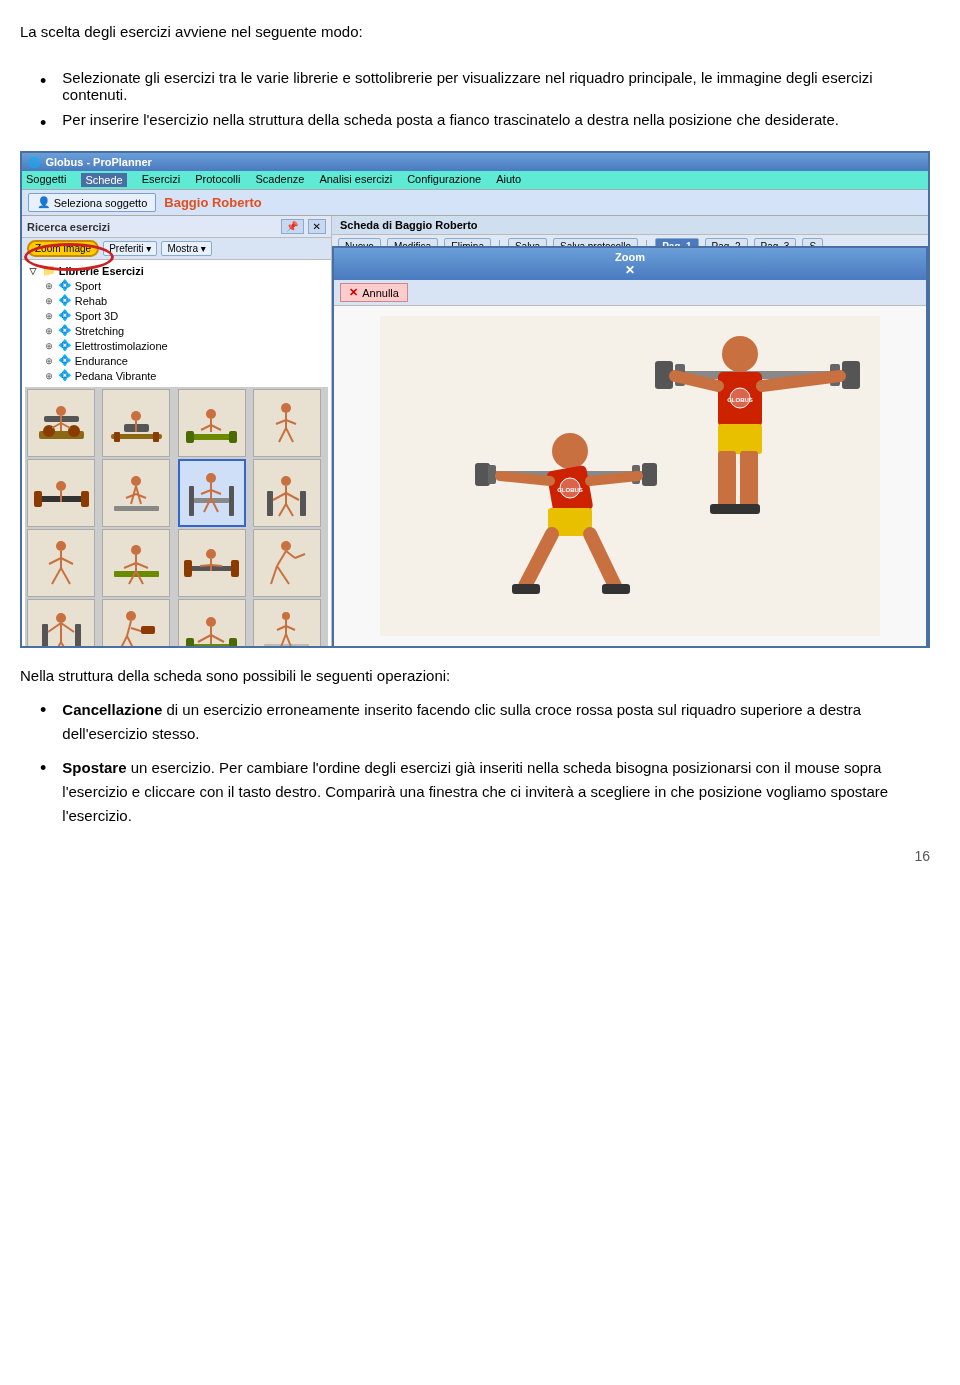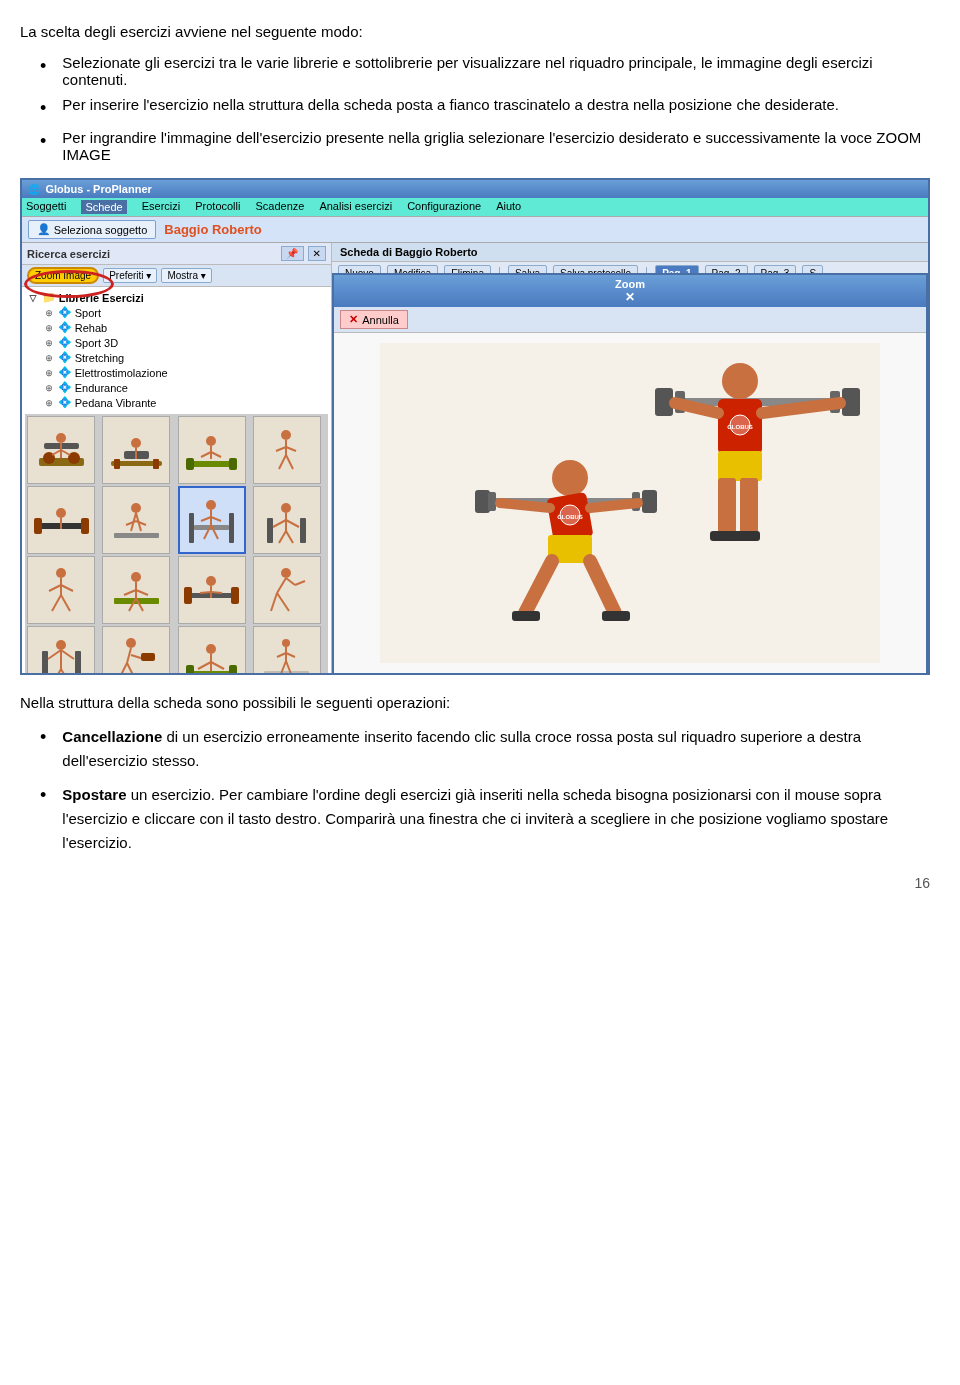--- a/index.html
+++ b/index.html
@@ -4,21 +4,21 @@
   <style>
     * { margin: 0; padding: 0; box-sizing: border-box; }
     body {
       font-family: Arial, sans-serif;
       font-size: 15px;
       background: #fff;
       color: #000;
       width: 960px;
       padding: 20px 30px 20px 20px;
     }
-    .bullet-list { list-style: none; margin: 10px 0 10px 20px; }
+    .bullet-list { list-style: none; margin: 25px 0 10px 20px; }
     .bullet-list li { margin-bottom: 8px; display: flex; align-items: flex-start; gap: 8px; }
     .bullet-list li::before { content: "•"; font-size: 18px; line-height: 1.4; flex-shrink: 0; }
     .section-intro { margin-bottom: 10px; font-size: 15px; line-height: 1.6; }
 
     
     .app-window {
       border: 2px solid #4a6fa5;
       background: #d4e3f7;
       margin: 15px 0;
       font-family: Arial, sans-serif;
@@ -265,24 +265,20 @@
 <p class="section-intro">La scelta degli esercizi avviene nel seguente modo:</p>
 
 <ul class="bullet-list">
   <li>
     <span></span>
     <span>Selezionate  gli  esercizi  tra  le  varie  librerie  e  sottolibrerie  per visualizzare  nel  riquadro  principale,  le  immagine  degli  esercizi contenuti.</span>
   </li>
   <li>
     <span></span>
     <span>Per  inserire  l'esercizio  nella  struttura  della  scheda  posta  a  fianco trascinatelo a destra  nella posizione che desiderate.</span>
-  </li>
-  <li>
-    <span></span>
-    <span>Per  ingrandire  l'immagine  dell'esercizio  presente  nella  griglia selezionare  l'esercizio  desiderato  e  successivamente  la  voce  ZOOM IMAGE</span>
   </li>
 </ul>
 
 <div class="app-window">
 
   <div class="title-bar">
     <span class="title-bar-icon">🌐</span>
     <span>Globus - ProPlanner</span>
   </div>
 

